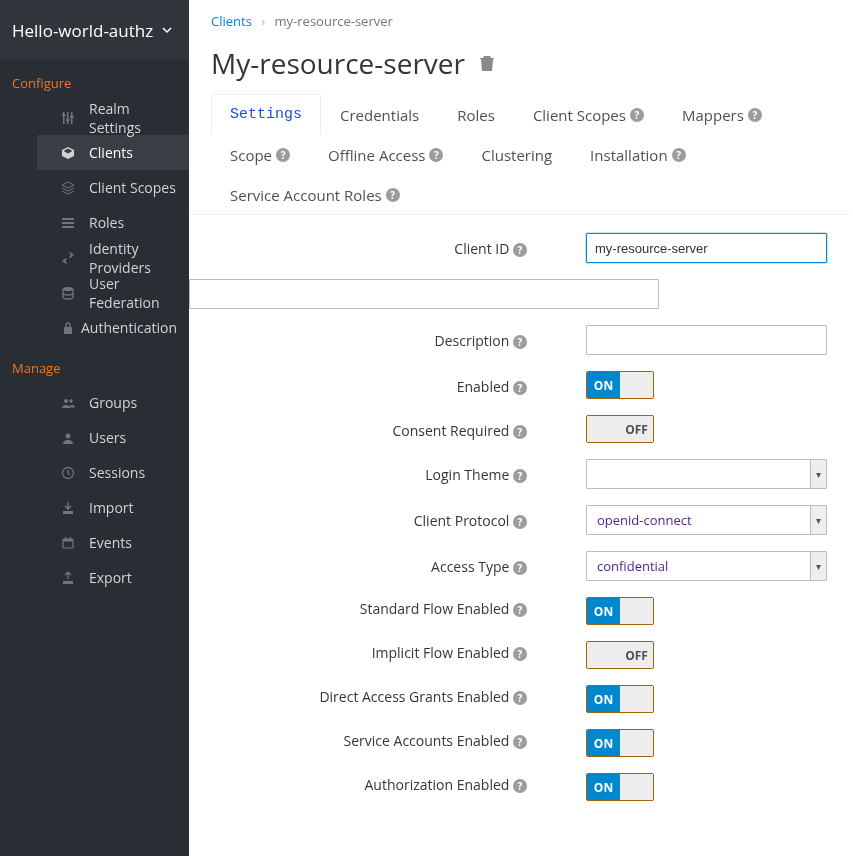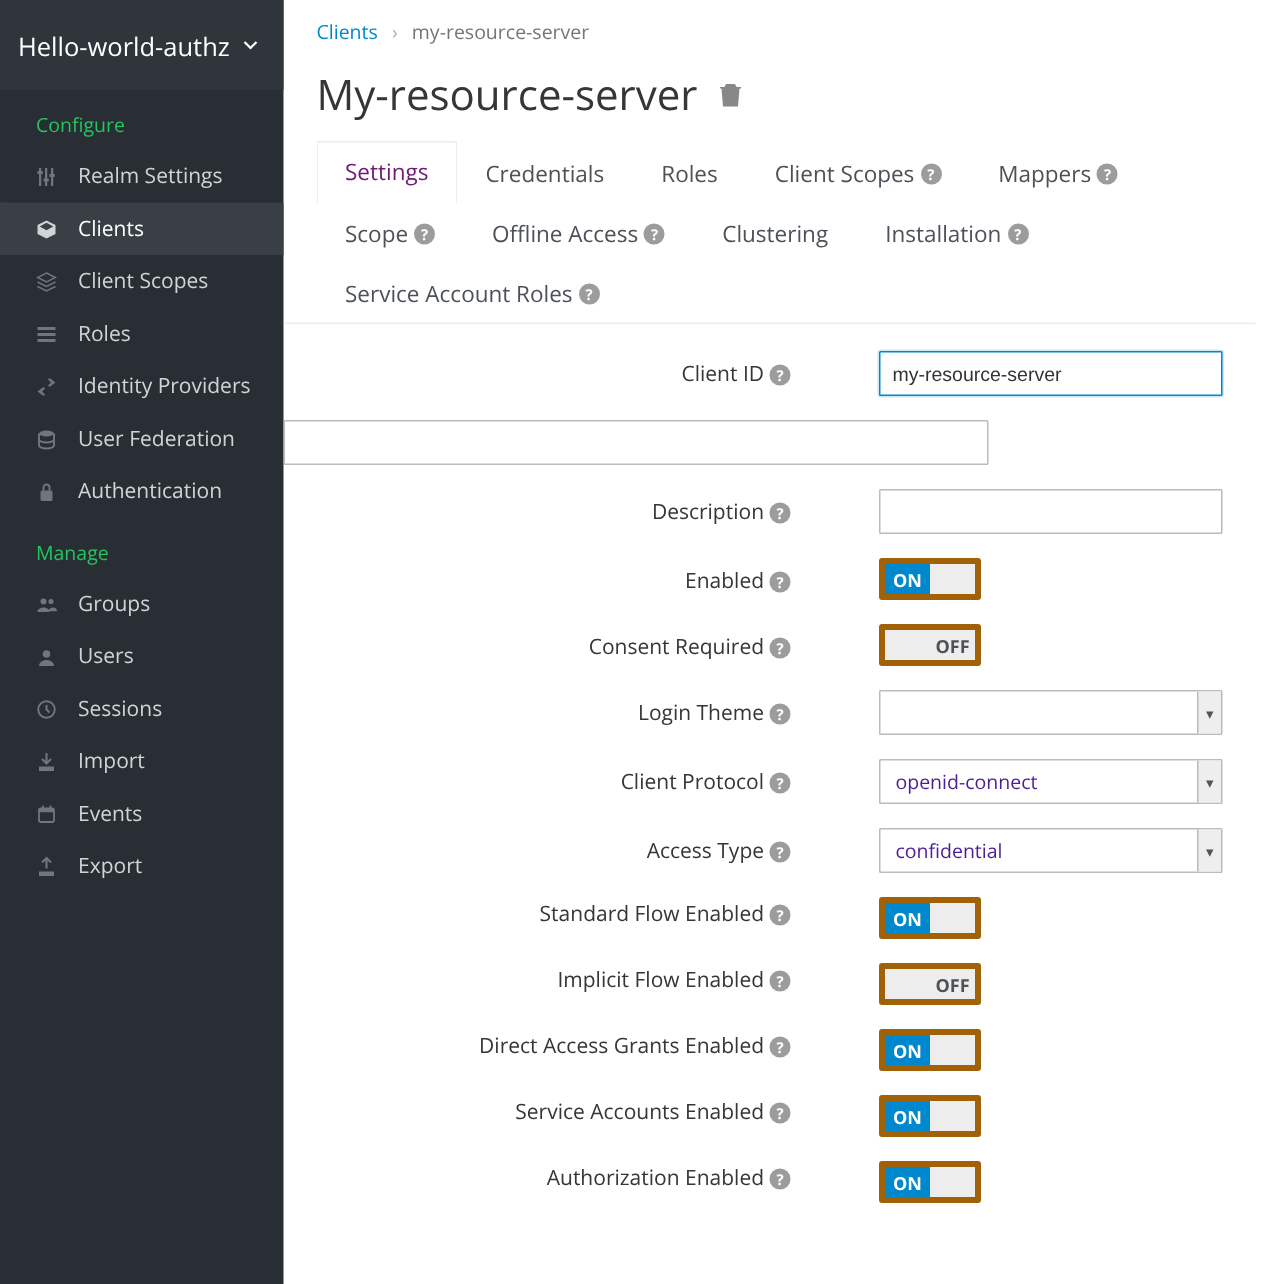--- a/index.html
+++ b/index.html
@@ -3,52 +3,52 @@
 <meta charset="utf-8">
 <style>
 * { box-sizing: border-box; margin: 0; padding: 0; }
 body { font-family: "Open Sans", -apple-system, "Helvetica Neue", Arial, sans-serif; font-size: 14px; color: #4d5258; background: #fff; width: 853px; height: 856px; overflow: hidden; }
 .root { display: flex; width: 100%; height: 100%; }
 
 
 .sidebar { width: 189px; background: #292e34; color: #b8bbbe; display: flex; flex-direction: column; flex-shrink: 0; }
 .realm-header { height: 60px; display: flex; align-items: center; padding: 0 12px; color: #fff; font-size: 17px; font-weight: 400; cursor: pointer; background: #2f353b; }
 .realm-header .chev { margin-left: 8px; }
-.side-section-label { color: #22c55e; font-size: 13px; padding: 14px 12px 8px; margin-left: 12px; }
-.side-item { display: flex; align-items: center; height: 35px; padding: 0 12px 0 24px; color: #d1d3d5; font-size: 14px; cursor: pointer; }
+.side-section-label { color: #f97316; font-size: 13px; padding: 14px 12px 8px; }
+.side-item { display: flex; align-items: center; height: 35px; padding: 0 12px 0 24px; color: #d1d3d5; font-size: 14px; cursor: pointer; margin-left: 37px; }
 .side-item.active { background: #393f44; color: #fff; border-left: 3px solid #393f44; padding-left: 21px; }
 .side-item .icon { width: 28px; display: flex; align-items: center; color: #72767b; }
 .side-item:hover .icon, .side-item.active .icon { color: #d1d3d5; }
 .side-item .label { flex: 1; }
 
 
-.main { flex: 1; overflow: auto; padding: 0 16px 20px 0; }
+.main { flex: 1; overflow: auto; padding: 0 4px 20px 0; }
 .breadcrumb { padding: 12px 22px 4px; font-size: 13px; color: #72767b; }
 .breadcrumb a { color: #0088ce; text-decoration: none; }
 .breadcrumb .sep { margin: 0 6px; color: #b0b0b0; }
 .page-title { padding: 10px 22px 12px; font-size: 28px; font-weight: 400; color: #363636; display: flex; align-items: center; }
 .page-title .trash { margin-left: 14px; cursor: pointer; color: #888; }
 
 .tabs { display: flex; flex-wrap: wrap; padding: 0 22px; border-bottom: 1px solid #ededed; }
 .tab { padding: 10px 18px 10px; font-size: 15px; color: #4d5258; cursor: pointer; border: 1px solid transparent; border-bottom: none; margin-bottom: -1px; display: flex; align-items: center; }
-.tab.active { color: #701a75; border: 1px solid #ededed; border-bottom: 1px solid #fff; background: #fff; border-radius: 2px 2px 0 0; }
+.tab.active { color: #1d4ed8; border: 1px solid #ededed; border-bottom: 1px solid #fff; background: #fff; border-radius: 2px 2px 0 0; font-family: Liberation Mono, monospace; }
 .tab .help { margin-left: 4px; }
 
 .form { padding: 18px 22px 0 0; }
 .row { display: flex; margin-bottom: 16px; gap: 37px; }
 .flabel { width: 360px; text-align: right; padding-right: 22px; color: #363636; font-size: 14px; padding-top: 6px; }
 .flabel.tall { padding-top: 2px; }
 .fcontrol { flex: 1; max-width: 470px; }
 .text-input, .select { width: 100%; height: 30px; border: 1px solid #bbb; border-radius: 1px; padding: 0 8px; font-size: 13px; color: #333; background: #fff; }
 .select { position: relative; display: flex; align-items: center; justify-content: space-between; padding-right: 0; }
 .select .sval { flex: 1; padding-left: 2px; font-size: 13px; color: #4c1d95; }
 .select .sarrow { width: 16px; height: 28px; background: #eee; border-left: 1px solid #bbb; display: flex; align-items: center; justify-content: center; font-size: 10px; color: #555; }
 
 
-.toggle { display: inline-flex; width: 68px; height: 28px; border: 4px solid #a16207; border-radius: 2px; overflow: hidden; cursor: pointer; background: #ededed; }
+.toggle { display: inline-flex; width: 68px; height: 28px; border: 1px solid #a16207; border-radius: 2px; overflow: hidden; cursor: pointer; background: #ededed; }
 .toggle .on, .toggle .off { flex: 1; display: flex; align-items: center; justify-content: center; font-size: 12px; font-weight: 700; }
 .toggle[data-state="on"] .on { background: #0088ce; color: #fff; }
 .toggle[data-state="on"] .off { background: #ededed; color: #ededed; }
 .toggle[data-state="off"] .on { background: #ededed; color: #ededed; }
 .toggle[data-state="off"] .off { background: #ededed; color: #4d5258; }
 
 .help { display: inline-flex; align-items: center; justify-content: center; width: 14px; height: 14px; border-radius: 50%; background: #9c9c9c; color: #fff; font-size: 10px; font-weight: 700; line-height: 1; cursor: help; }
 svg { display: block; }
 </style>
 </head>

